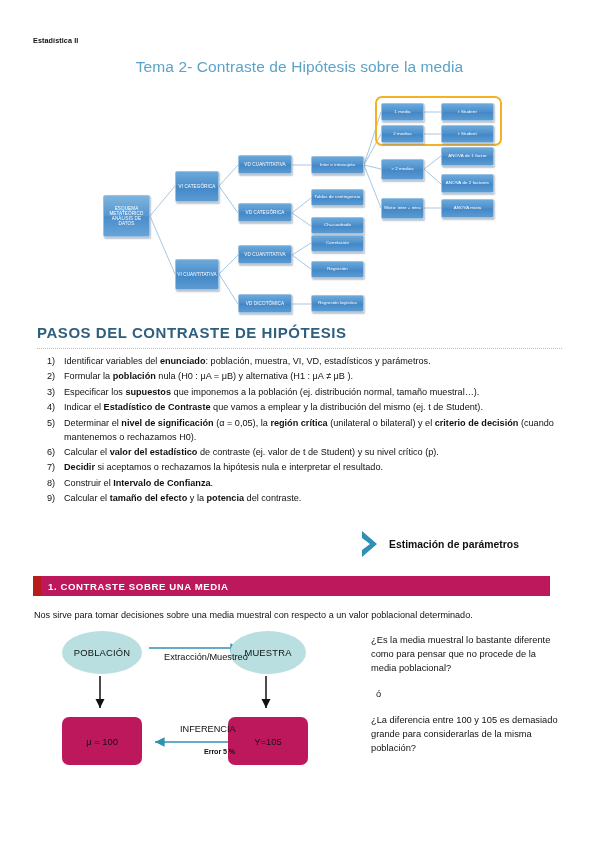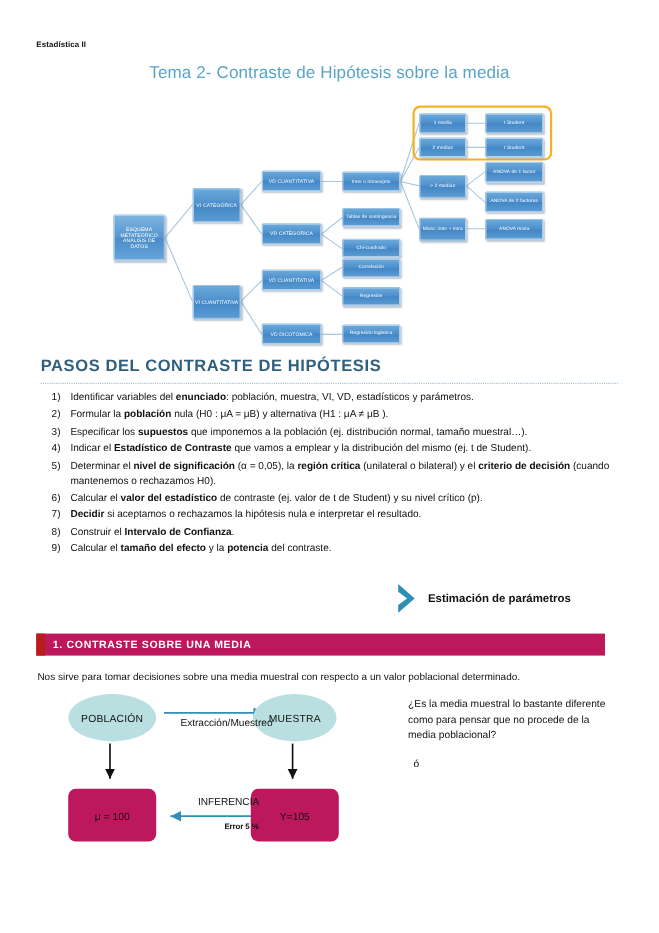--- a/index.html
+++ b/index.html
@@ -271,15 +271,16 @@
     <div class="rrect" style="left:62px; top:87px; width:80px; height:48px;">μ = 100</div>
     <div class="rrect" style="left:228px; top:87px; width:80px; height:48px;">Y=105</div>
 
     <div class="lbl" style="left:164px; top:94px;">INFERENCIA</div>
     <div class="lbl sm" style="left:188px; top:117px;">Error 5 %</div>
   </div>
 
   <div class="qcol">
     <p>¿Es la media muestral lo bastante diferente como para pensar que no procede de la media poblacional?</p>
     <p class="or">ó</p>
+    <p>¿La diferencia entre 100 y 105 es demasiado grande para considerarlas de la misma población?</p>
   </div>
 
 </div>
 
 </body></html>

